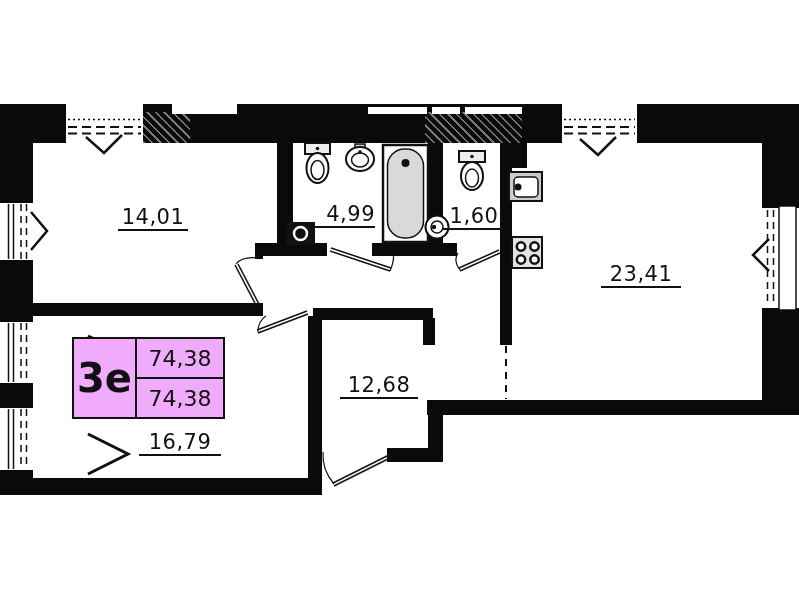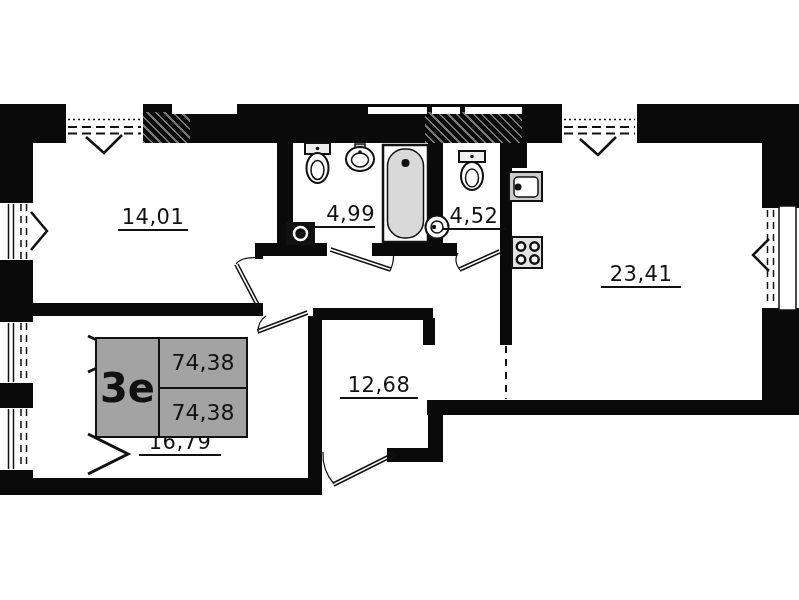--- a/index.html
+++ b/index.html
@@ -4,22 +4,22 @@
 <style>
   html,body{margin:0;padding:0;background:#ffffff;}
   #stage{position:relative;width:799px;height:600px;background:#ffffff;overflow:hidden;
          font-family:"DejaVu Sans","Liberation Sans",sans-serif;}
   .w{position:absolute;background:#0a0a0a;}
   .slit{position:absolute;background:#ffffff;}
   .hatch{position:absolute;background:#0a0a0a;
          background-image:repeating-linear-gradient(45deg,rgba(255,255,255,.45) 0 1.5px,transparent 1.5px 6px);}
   .room-label{position:absolute;color:#111;font-size:21px;letter-spacing:.5px;
               text-align:center;border-bottom:2px solid #111;padding-bottom:1px;line-height:1.05;}
-  #infobox{position:absolute;left:95px;top:337px;width:153px;height:101px;
-           border:2px solid #111;background:#a3a3a3;display:flex;box-sizing:border-box;}
+  #infobox{position:absolute;left:72px;top:337px;width:153px;height:82px;
+           border:2px solid #111;background:#f0abfc;display:flex;box-sizing:border-box;}
   #infobox .type{width:61px;border-right:2px solid #111;display:flex;align-items:center;
                  justify-content:center;font-size:40px;font-weight:bold;color:#111;}
   #infobox .vals{flex:1;display:flex;flex-direction:column;}
   #infobox .vals div{flex:1;display:flex;align-items:center;justify-content:center;
                      font-size:22px;color:#111;border-bottom:2px solid #111;box-sizing:border-box;}
   #infobox .vals div:last-child{border-bottom:none;}
   svg{position:absolute;left:0;top:0;}
 </style>
 </head>
 <body>
@@ -186,21 +186,21 @@
       <rect x="512" y="237" width="30" height="31" fill="#e3e3e3" stroke-width="2"></rect>
       <circle cx="521" cy="246.5" r="4.2" fill="#ffffff" stroke-width="2.5"></circle>
       <circle cx="534.5" cy="246.5" r="4.2" fill="#ffffff" stroke-width="2.5"></circle>
       <circle cx="521" cy="259.5" r="4.2" fill="#ffffff" stroke-width="2.5"></circle>
       <circle cx="534.5" cy="259.5" r="4.2" fill="#ffffff" stroke-width="2.5"></circle>
     </g>
   </svg>
 
   <div class="room-label" style="left:118px;top:206px;width:70px;">14,01</div>
   <div class="room-label" style="left:311px;top:203px;width:64px;text-align:right;">4,99</div>
-  <div class="room-label" style="left:442px;top:205px;width:64px;">4,52</div>
+  <div class="room-label" style="left:442px;top:205px;width:64px;">1,60</div>
   <div class="room-label" style="left:601px;top:263px;width:80px;">23,41</div>
   <div class="room-label" style="left:340px;top:374px;width:78px;">12,68</div>
   <div class="room-label" style="left:139px;top:431px;width:82px;">16,79</div>
 
   <div id="infobox">
     <div class="type">3е</div>
     <div class="vals">
       <div>74,38</div>
       <div>74,38</div>
     </div>

